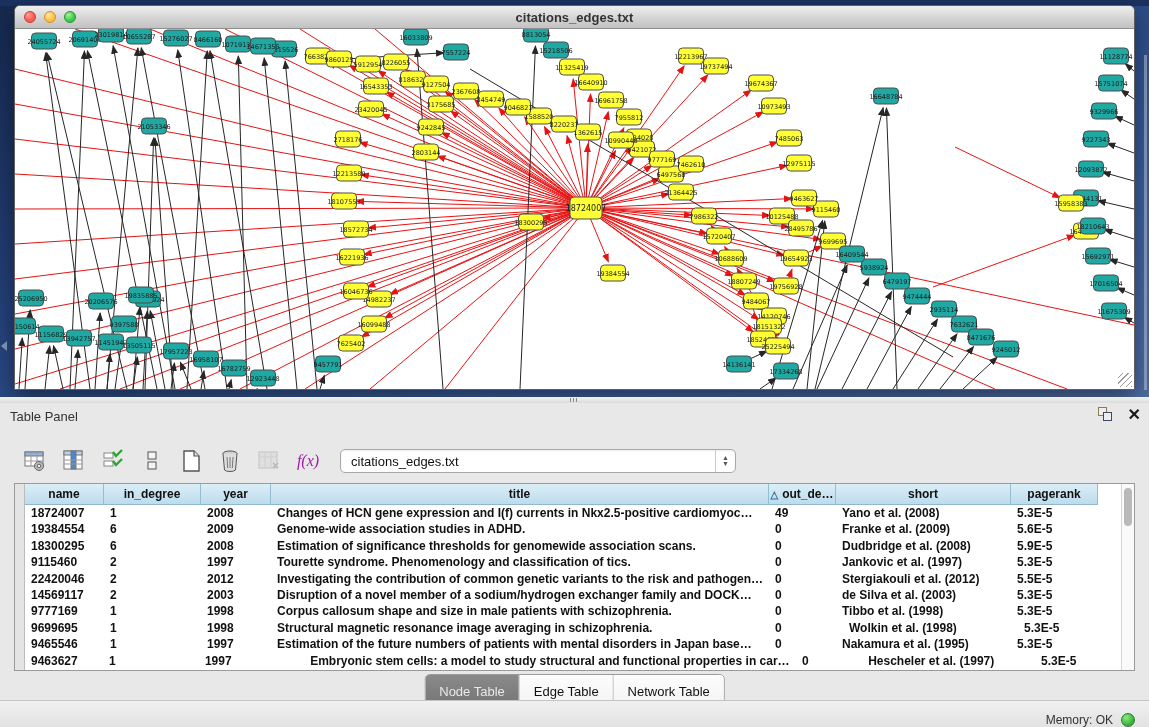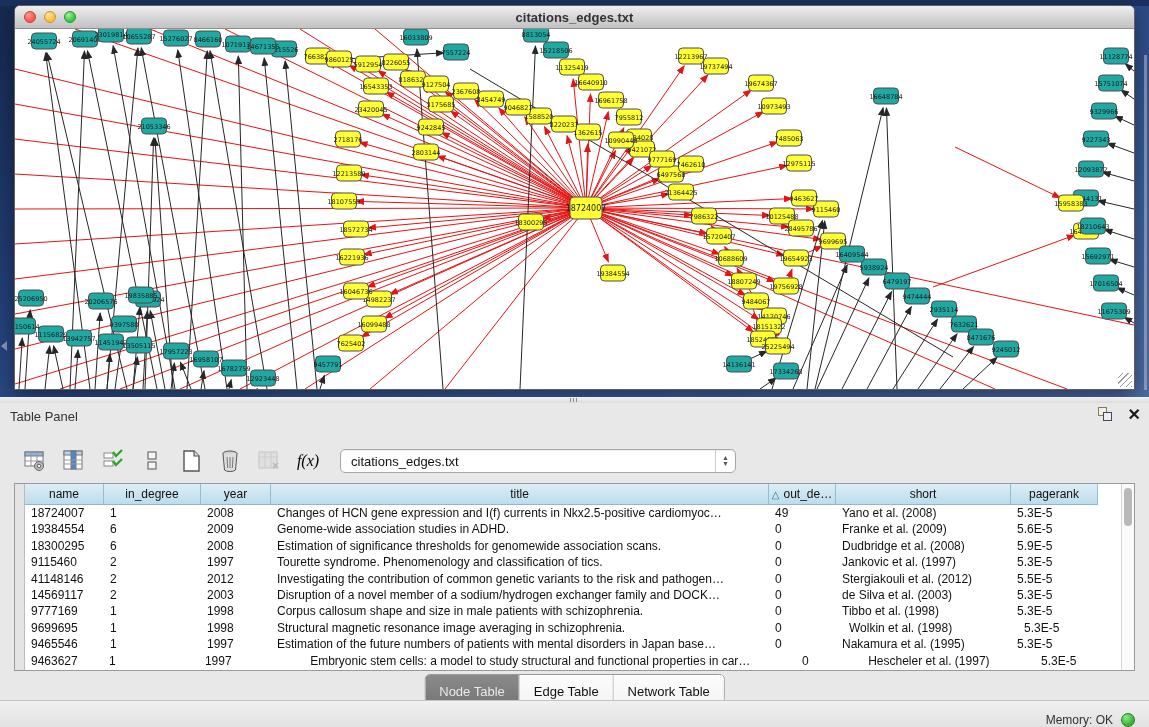--- a/index.html
+++ b/index.html
@@ -41,30 +41,30 @@
   .panel-title { margin-left:10px; font-size:13px; color:#333; }
   .panel-header-btns { position:absolute; right:8px; top:4px; display:flex; gap:14px; align-items:center; }
   .float-icon { position:relative; width:16px; height:16px; }
   .float-icon .sq1 { position:absolute; left:0; top:0; width:9px; height:9px; border:1.5px solid #8b7d4a; background:#eee; }
   .float-icon .sq2 { position:absolute; left:5px; top:5px; width:9px; height:9px; border:1.5px solid #3c4a66; background:#eee; }
   .close-x { font-size:16px; font-weight:bold; color:#1a1a1a; line-height:16px; cursor:default; }
 
   .toolbar { position:absolute; left:14px; top:40px; width:1121px; height:36px; display:flex; align-items:center; gap:13px; padding-left:8px; }
   .tb-icon { width:26px; height:26px; display:flex; align-items:center; justify-content:center; }
   .tb-icon svg { display:block; }
-  .fx { font-family:"Liberation Serif", serif; font-style:italic; font-size:16px; color:#000000; }
+  .fx { font-family:"Liberation Serif", serif; font-style:italic; font-size:16px; color:#a21caf; }
   .net-select { position:relative; margin-left:6px; width:396px; height:24px; background:#fff;
     border:1px solid #a8a8a8; border-radius:5px; display:flex; align-items:center; box-shadow:inset 0 1px 2px rgba(0,0,0,.08); }
   .net-select .val { padding-left:10px; font-size:13px; color:#111; }
   .net-select .arrows { position:absolute; right:0; top:0; width:20px; height:22px; border-left:1px solid #ccc;
     display:flex; flex-direction:column; align-items:center; justify-content:center; color:#555; }
   .net-select .arrows span { font-size:7px; line-height:6px; }
 
   .grid { position:absolute; left:14px; top:80px; width:1121px; height:188px; background:#fff; border:1px solid #9a9a9a; }
-  .grid-inner { position:absolute; left:0; top:0; right:13px; bottom:0; overflow:hidden; }
+  .grid-inner { position:absolute; left:0; top:0; right:13px; bottom:0; overflow:hidden;font-weight:bold; }
   .gutter { position:absolute; left:0; top:0; width:10px; height:100%; background:#e4e4e4; border-right:1px solid #bbb; }
   .thead { position:absolute; left:10px; top:0; height:21px; display:flex; }
   .th { height:21px; background:linear-gradient(#dceef7,#bcdcec); border-right:1px solid #93bdd2; border-bottom:1px solid #8fb8cc;
     display:flex; align-items:center; justify-content:center; font-size:12px; color:#111; gap:4px; }
   .th .sort { color:#34719c; font-size:10px; }
   .tbody { position:absolute; left:10px; top:21px; right:0; bottom:0; }
   .tr { display:flex; height:16.4px; }
   .td { font-size:12px; color:#111; line-height:16.4px; white-space:nowrap; overflow:hidden; padding-left:6px; }
   .vscroll { position:absolute; right:0; top:0; width:13px; height:100%; background:#fafafa; border-left:1px solid #d5d5d5; }
   .vscroll .thumb { position:absolute; left:2px; top:4px; width:8px; height:38px; background:#b9b9b9; border-radius:4px; }
@@ -874,21 +874,21 @@
           <div class="tr">
             <div class="td" style="width: 79px;">9115460</div>
             <div class="td" style="width: 97px;">2</div>
             <div class="td" style="width: 70px;">1997</div>
             <div class="td" style="width: 498px;">Tourette syndrome. Phenomenology and classification of tics.</div>
             <div class="td" style="width: 67px;">0</div>
             <div class="td" style="width: 175px;">Jankovic et al. (1997)</div>
             <div class="td" style="width: 87px;">5.3E-5</div>
           </div>
           <div class="tr">
-            <div class="td" style="width: 79px;">41148146</div>
+            <div class="td" style="width: 79px;">22420046</div>
             <div class="td" style="width: 97px;">2</div>
             <div class="td" style="width: 70px;">2012</div>
             <div class="td" style="width: 498px;">Investigating the contribution of common genetic variants to the risk and pathogen…</div>
             <div class="td" style="width: 67px;">0</div>
             <div class="td" style="width: 175px;">Stergiakouli et al. (2012)</div>
             <div class="td" style="width: 87px;">5.5E-5</div>
           </div>
           <div class="tr">
             <div class="td" style="width: 79px;">14569117</div>
             <div class="td" style="width: 97px;">2</div>

